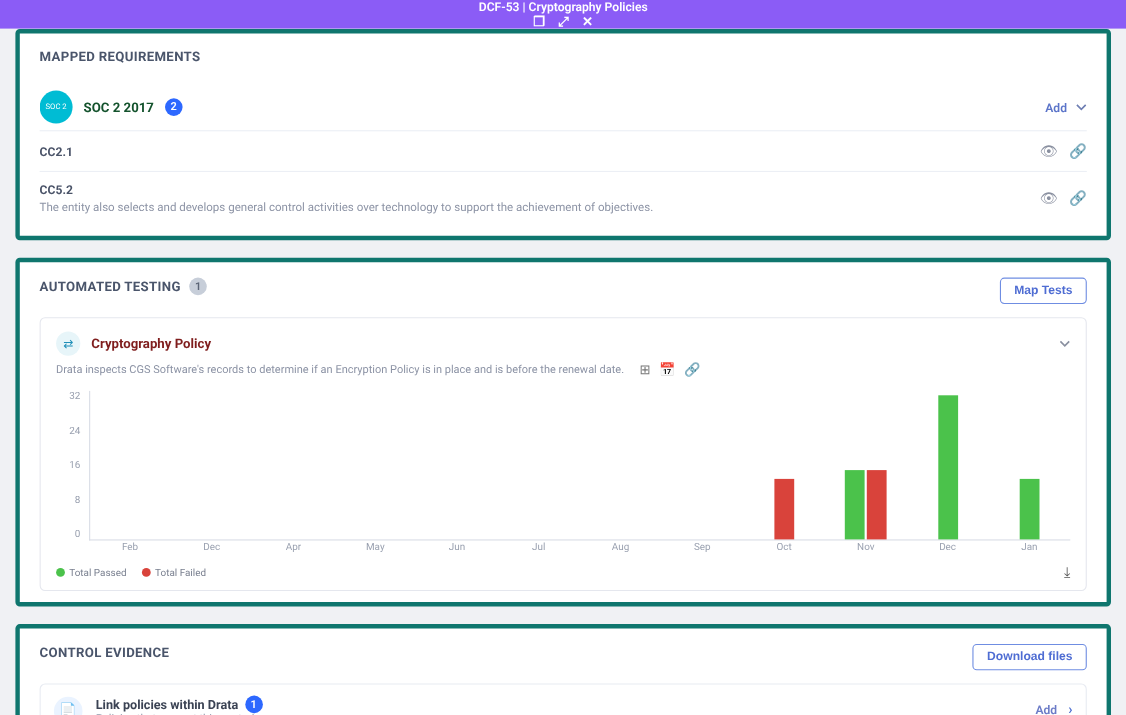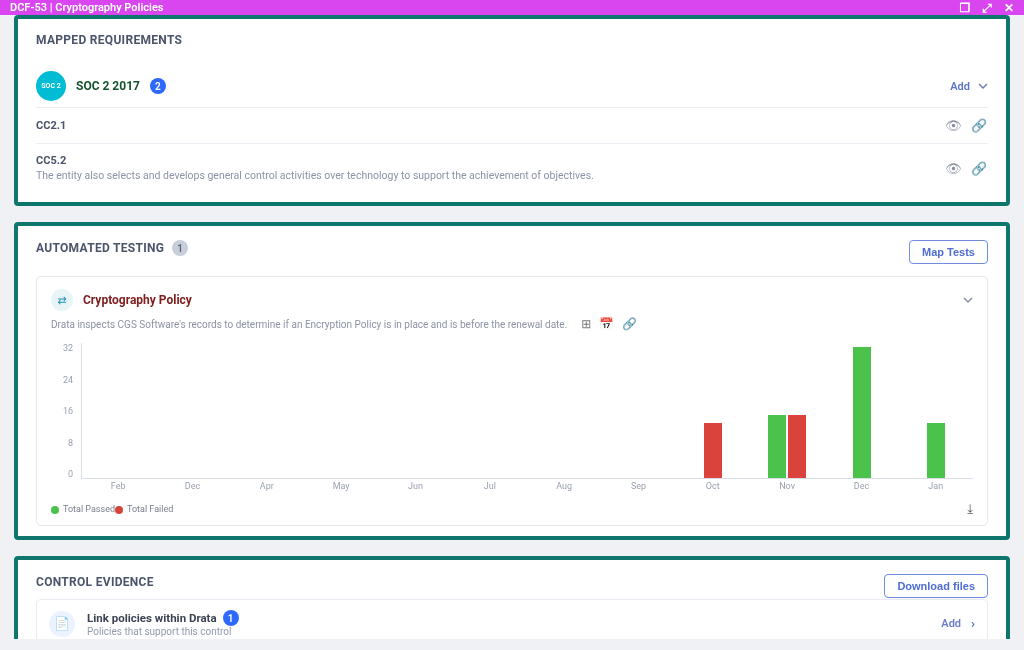--- a/index.html
+++ b/index.html
@@ -1,30 +1,30 @@
 <!DOCTYPE html>
 <html><head>
 <meta charset="utf-8">
 <style>
   * { box-sizing: border-box; margin: 0; padding: 0; }
   body { font-family: -apple-system, BlinkMacSystemFont, "Segoe UI", Roboto, Arial, sans-serif; background: #f0f1f4; color: #333; width: 1024px; height: 650px; overflow: hidden; }
-  .titlebar { background: #d946ef; color: #fff; height: 15px; display: flex; align-items: center; justify-content: space-between; padding: 0 10px; font-size: 11px; font-weight: 600; }
+  .titlebar { background: #8b5cf6; color: #fff; height: 26px; display: flex; align-items: center; justify-content: space-between; padding: 0 10px; font-size: 11px; font-weight: 600; flex-direction: column; }
   .titlebar .winbtns { display: flex; gap: 12px; }
   .titlebar .winbtns span { cursor: pointer; font-size: 12px; }
   .scroll-area { height: 624px; overflow-y: scroll; padding: 0 14px 20px 14px; }
   .scroll-area::-webkit-scrollbar { width: 10px; }
   .scroll-area::-webkit-scrollbar-track { background: #e5e5e5; }
   .scroll-area::-webkit-scrollbar-thumb { background: #b8b8b8; border-radius: 5px; }
   .card { background: #fff; border: 4px solid #0f766e; border-radius: 4px; margin-bottom: 16px; padding: 14px 18px 10px 18px; }
   .section-header { font-size: 12px; font-weight: 700; color: #4a556b; letter-spacing: 0.3px; margin-bottom: 8px; display:flex; align-items:center; gap:8px;}
   .section-row { display: flex; justify-content: space-between; align-items: center; }
   .btn-outline { border: 1px solid #6f8de2; color: #4f6dd3; background: #fff; border-radius: 4px; padding: 5px 12px; font-size: 11px; font-weight: 600; cursor: pointer; }
   .framework-row { display:flex; align-items:center; justify-content:space-between; padding:6px 0;}
   .framework-left { display:flex; align-items:center; gap:10px; }
-  .soc-badge { width:30px; height:30px; border-radius:50%; background:#00bcd4; color:#fff; display:flex; align-items:center; justify-content:center; font-size:7px; font-weight:700; }
+  .soc-badge { width:30px; height:30px; border-radius:50%; background:#00bcd4; color:#fff; display:flex; align-items:center; justify-content:center; font-size:7px; font-weight:400; }
   .framework-name { font-size:12px; font-weight:700; color:#14532d; }
   .count-pill { background:#2d68ff; color:#fff; border-radius:50%; width:16px; height:16px; display:inline-flex; align-items:center; justify-content:center; font-size:10px; font-weight:600; }
   .count-pill.grey { background:#c7ced9; color:#5a6475;}
   .add-link { color:#5b74c9; font-size:11px; font-weight:600; cursor:pointer; display:flex; align-items:center; gap:8px;}
   .chev-down { display:inline-block; width:10px; height:10px; }
   .req-list { border-top:1px solid #eceff5;}
   .req-item { border-bottom:1px solid #eceff5; padding:10px 0; display:flex; justify-content:space-between; align-items:center;}
   .req-item:last-child { border-bottom:none;}
   .req-code { font-size:11px; font-weight:700; color:#4a5368;}
   .req-desc { font-size:10.5px; color:#8c93a5; margin-top:2px;}
@@ -42,21 +42,21 @@
   .y-axis { position:absolute; left:0; top:6px; bottom:18px; width:28px; font-size:9px; color:#9aa1b0; display:flex; flex-direction:column; justify-content:space-between; align-items:flex-end; padding-right:6px;}
   .plot { position:absolute; left:30px; right:0; top:6px; bottom:18px; border-left:1px solid #d9dde6; border-bottom:1px solid #d9dde6; }
   .bars-layer { position:absolute; left:0; right:0; bottom:0; top:0; display:flex; }
   .month-slot { flex:1; position:relative; }
   .bar { position:absolute; bottom:0; width:18px; }
   .bar.green { background:#4bc24b; }
   .bar.red { background:#d9433b; }
   .x-axis { position:absolute; left:30px; right:0; bottom:0; height:16px; display:flex;}
   .x-tick { flex:1; text-align:center; font-size:9px; color:#9aa1b0; }
   .legend-row { display:flex; justify-content:space-between; align-items:center; margin-top:4px;}
-  .legend { display:flex; font-size:9px; color:#7a8090;}
+  .legend { display:flex; gap:14px; font-size:9px; color:#7a8090;}
   .legend span::before { content:''; display:inline-block; width:8px; height:8px; border-radius:50%; margin-right:4px; vertical-align:middle;}
   .legend .lg-pass::before { background:#4bc24b;}
   .legend .lg-fail::before { background:#d9433b;}
   .dl-icon { font-size:13px; color:#555; cursor:pointer;}
   .evidence-item { border:1px solid #e8ebf2; border-radius:5px; padding:10px 12px; display:flex; justify-content:space-between; align-items:center; margin-bottom:10px;}
   .evidence-left { display:flex; gap:12px; align-items:center;}
   .ev-icon { width:26px; height:26px; border-radius:50%; background:#f1f3f8; color:#7f8aa3; display:flex; align-items:center; justify-content:center; font-size:13px;}
   .ev-icon.blue { background:#eaf3ff; color:#4d7fe0;}
   .ev-title { font-size:11.5px; font-weight:700; color:#3b4354; display:flex; align-items:center; gap:6px;}
   .ev-sub { font-size:10px; color:#9199ab;}
@@ -197,21 +197,21 @@
         <div class="legend">
           <span class="lg-pass">Total Passed</span>
           <span class="lg-fail">Total Failed</span>
         </div>
         <span class="dl-icon">⤓</span>
       </div>
     </div>
   </div>
 
   <div class="card">
-    <div class="section-row" style="margin-bottom:1px;">
+    <div class="section-row" style="margin-bottom:12px;">
       <div class="section-header">CONTROL EVIDENCE</div>
       <button class="btn-outline">Download files</button>
     </div>
     <div id="evidence-list">
         <div class="evidence-item">
           <div class="evidence-left">
             <div class="ev-icon blue">📄</div>
             <div>
               <div class="ev-title">Link policies within Drata<span class="count-pill">1</span></div>
               <div class="ev-sub">Policies that support this control</div>

